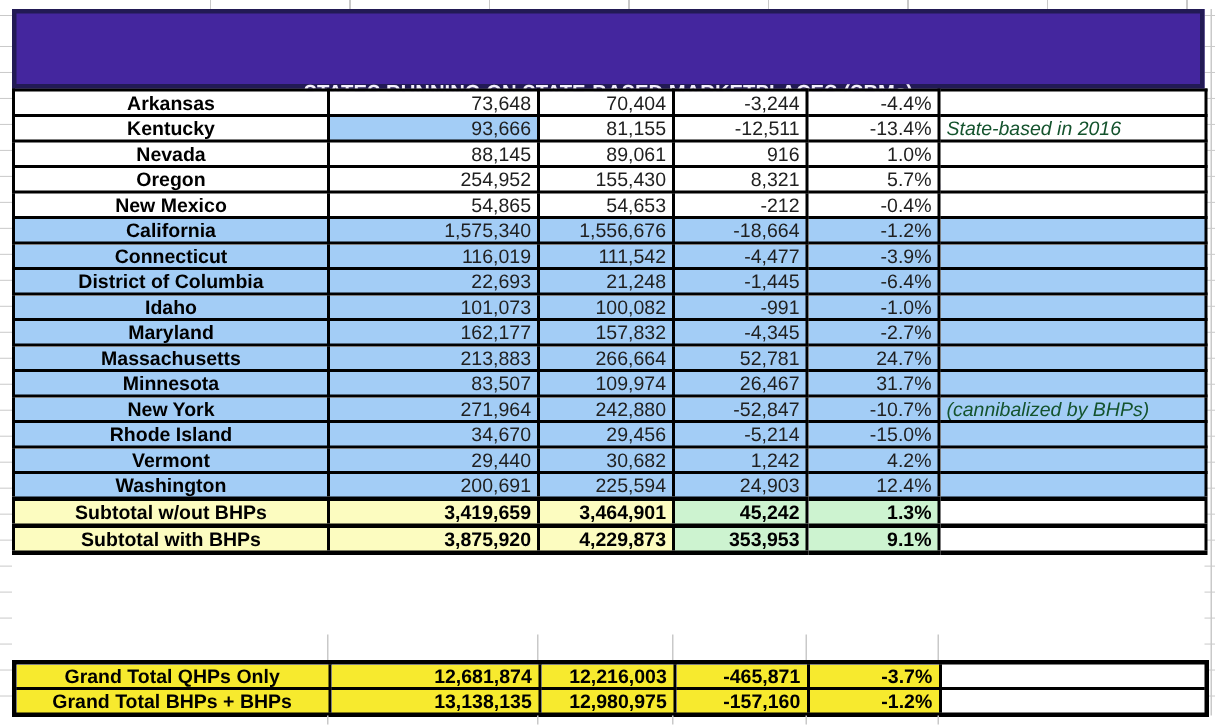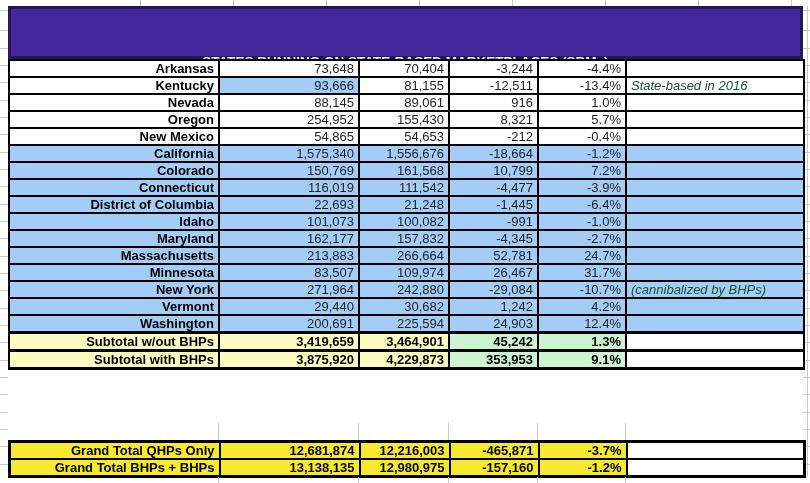--- a/index.html
+++ b/index.html
@@ -54,21 +54,21 @@
 
   table { position:absolute; left:8px; width:795px; border-collapse:collapse; table-layout:fixed; }
   table.main  { top:59px; }
   table.grand { top:440px; border:3px solid var(--border); }
 
   td {
     border:2px solid var(--border);
     height:15.3px; font-size:13px; line-height:15px;
     padding:0 4px; overflow:hidden; white-space:nowrap;
   }
-  td.label { font-weight:bold; text-align:right; color:#000;margin-top:23px; }
+  td.label { font-weight:bold; text-align:center; color:#000;margin-top:23px; }
   td.num   { text-align:right; color:#1f1f1f; }
   td.note  { font-style:italic; text-align:left; background:#fff; color:#14532d; }
 
   tr.plain td            { background:#fff; }
   tr.blue  td            { background:var(--blue); }
   td.hl                  { background:var(--blue) !important; }
   tr.subtotal td         { background:var(--pale-yellow); font-weight:bold; color:#000;
                            border-top-width:3px; border-bottom-width:3px; }
   tr.subtotal td.diff,
   tr.subtotal td.pct     { background:var(--pale-green); }
@@ -140,28 +140,20 @@
       </tr>
       <tr class="blue">
         <td class="label">California</td>
         <td class="num v1">1,575,340</td>
         <td class="num v2">1,556,676</td>
         <td class="num diff">-18,664</td>
         <td class="num pct">-1.2%</td>
         <td class="note"></td>
       </tr>
       <tr class="blue">
-        <td class="label">Colorado</td>
-        <td class="num v1">150,769</td>
-        <td class="num v2">161,568</td>
-        <td class="num diff">10,799</td>
-        <td class="num pct">7.2%</td>
-        <td class="note"></td>
-      </tr>
-      <tr class="blue">
         <td class="label">Connecticut</td>
         <td class="num v1">116,019</td>
         <td class="num v2">111,542</td>
         <td class="num diff">-4,477</td>
         <td class="num pct">-3.9%</td>
         <td class="note"></td>
       </tr>
       <tr class="blue">
         <td class="label">District of Columbia</td>
         <td class="num v1">22,693</td>
@@ -199,23 +191,31 @@
         <td class="num v1">83,507</td>
         <td class="num v2">109,974</td>
         <td class="num diff">26,467</td>
         <td class="num pct">31.7%</td>
         <td class="note"></td>
       </tr>
       <tr class="blue">
         <td class="label">New York</td>
         <td class="num v1">271,964</td>
         <td class="num v2">242,880</td>
-        <td class="num diff">-29,084</td>
+        <td class="num diff">-52,847</td>
         <td class="num pct">-10.7%</td>
         <td class="note">(cannibalized by BHPs)</td>
+      </tr>
+      <tr class="blue">
+        <td class="label">Rhode Island</td>
+        <td class="num v1">34,670</td>
+        <td class="num v2">29,456</td>
+        <td class="num diff">-5,214</td>
+        <td class="num pct">-15.0%</td>
+        <td class="note"></td>
       </tr>
       <tr class="blue">
         <td class="label">Vermont</td>
         <td class="num v1">29,440</td>
         <td class="num v2">30,682</td>
         <td class="num diff">1,242</td>
         <td class="num pct">4.2%</td>
         <td class="note"></td>
       </tr>
       <tr class="blue">

